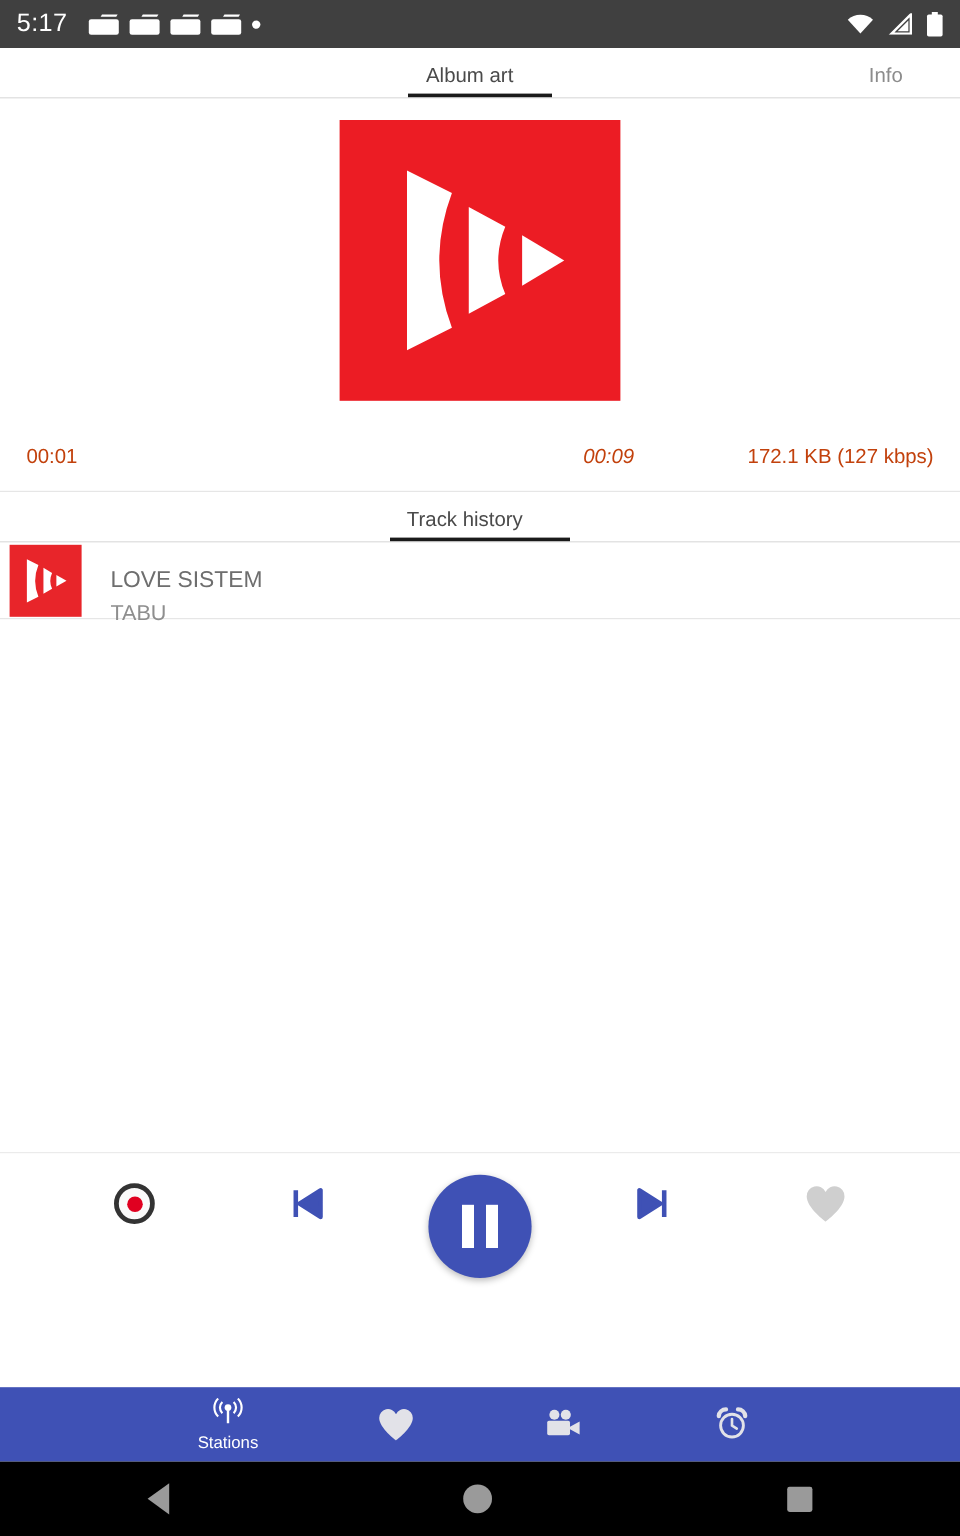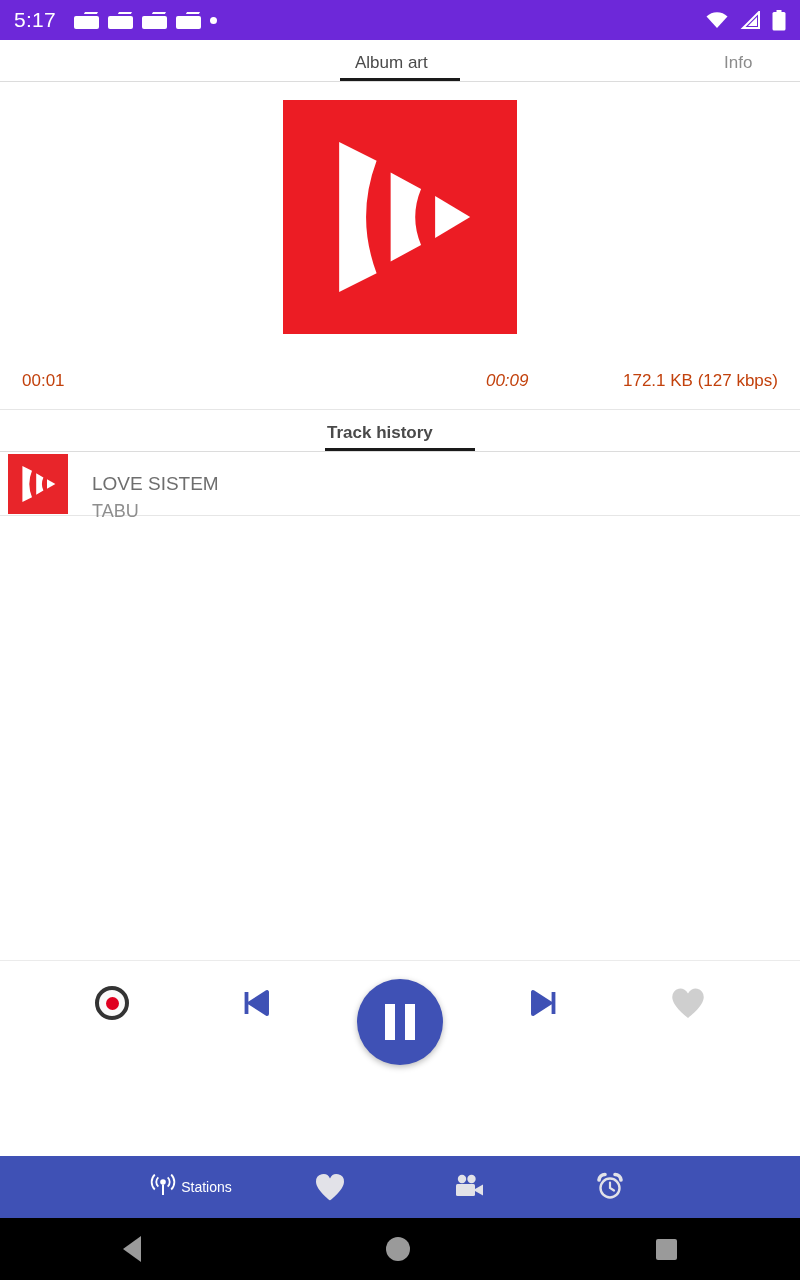--- a/index.html
+++ b/index.html
@@ -6,21 +6,21 @@
   html, body {
     width:800px; height:1280px;
     font-family:"Liberation Sans", sans-serif;
     background:#ffffff;
     overflow:hidden;
   }
   .screen { position:relative; width:800px; height:1280px; background:#fff; }
 
   
   .statusbar {
-    height:40px; background:#6d28d9; color:#fff;
+    height:40px; background:#404040; color:#fff;
     display:flex; align-items:center; padding:0 14px;
   }
   .sb-time { font-size:21px; letter-spacing:.3px; }
   .sb-icons-left { display:flex; align-items:center; gap:9px; margin-left:18px; }
   .radio-ico { position:relative; width:25px; height:17px; }
   .radio-ico .body { position:absolute; bottom:0; left:0; width:25px; height:13px;
     background:#fff; border-radius:2px 2px 2px 2px; }
   .radio-ico .ant { position:absolute; top:0; right:3px; width:13px; height:7px;
     border-top:2px solid #fff; transform:skewX(-30deg); }
   .sb-dot { width:7px; height:7px; border-radius:50%; background:#fff; }
@@ -97,21 +97,21 @@
     box-shadow:0 2px 6px rgba(0,0,0,.28); cursor:pointer; z-index:5; }
   .fab .bar { width:10px; height:36px; background:#fff; }
   .fab .bar + .bar { margin-left:10px; }
 
   
   .bottomnav {
     position:absolute; left:0; right:0; bottom:62px; height:62px;
     background:#3f51b5; display:flex; align-items:center;
   }
   .nav-spacer { width:120px; }
-  .nav-item { flex:1; display:flex; flex-direction:row; align-items:center;
+  .nav-item { flex:1; display:flex; flex-direction:column; align-items:center;
     justify-content:center; gap:3px; cursor:pointer; color:#fff; }
   .nav-label { font-size:14px; color:#fff; }
 
   
   .androidnav { position:absolute; left:0; right:0; bottom:0; height:62px;
     background:#000; display:flex; align-items:center; justify-content:space-around; }
   .an-back { width:0;height:0; border-top:13px solid transparent;
     border-bottom:13px solid transparent; border-right:18px solid #9a9a9a; }
   .an-home { width:24px; height:24px; border-radius:50%; background:#9a9a9a; }
   .an-rec { width:21px; height:21px; background:#9a9a9a; border-radius:2px; }
@@ -177,21 +177,21 @@
     </div>
   </div>
 
   <div class="meta">
     <div class="m-left">00:01</div>
     <div class="m-mid">00:09</div>
     <div class="m-right">172.1 KB (127 kbps)</div>
   </div>
 
   <div class="tabrow">
-    <div class="tab" style="left:327px;font-weight:bold;">Track history</div>
+    <div class="tab" style="left:339px;">Track history</div>
     <div class="tab-underline" style="left:325px; width:150px;"></div>
   </div>
 
   <div class="hist-item">
     <div class="hist-thumb">
       <div class="glyph">
         <svg viewBox="0 0 100 100" preserveAspectRatio="none">
           <path d="M24 20 L40 28 Q31 50 40 72 L24 80 Z" fill="#fff"></path>
           <path d="M47 32 L59 39 Q54 50 59 61 L47 68 Z" fill="#fff"></path>
           <path d="M65 42 L79 50 L65 58 Z" fill="#fff"></path>

